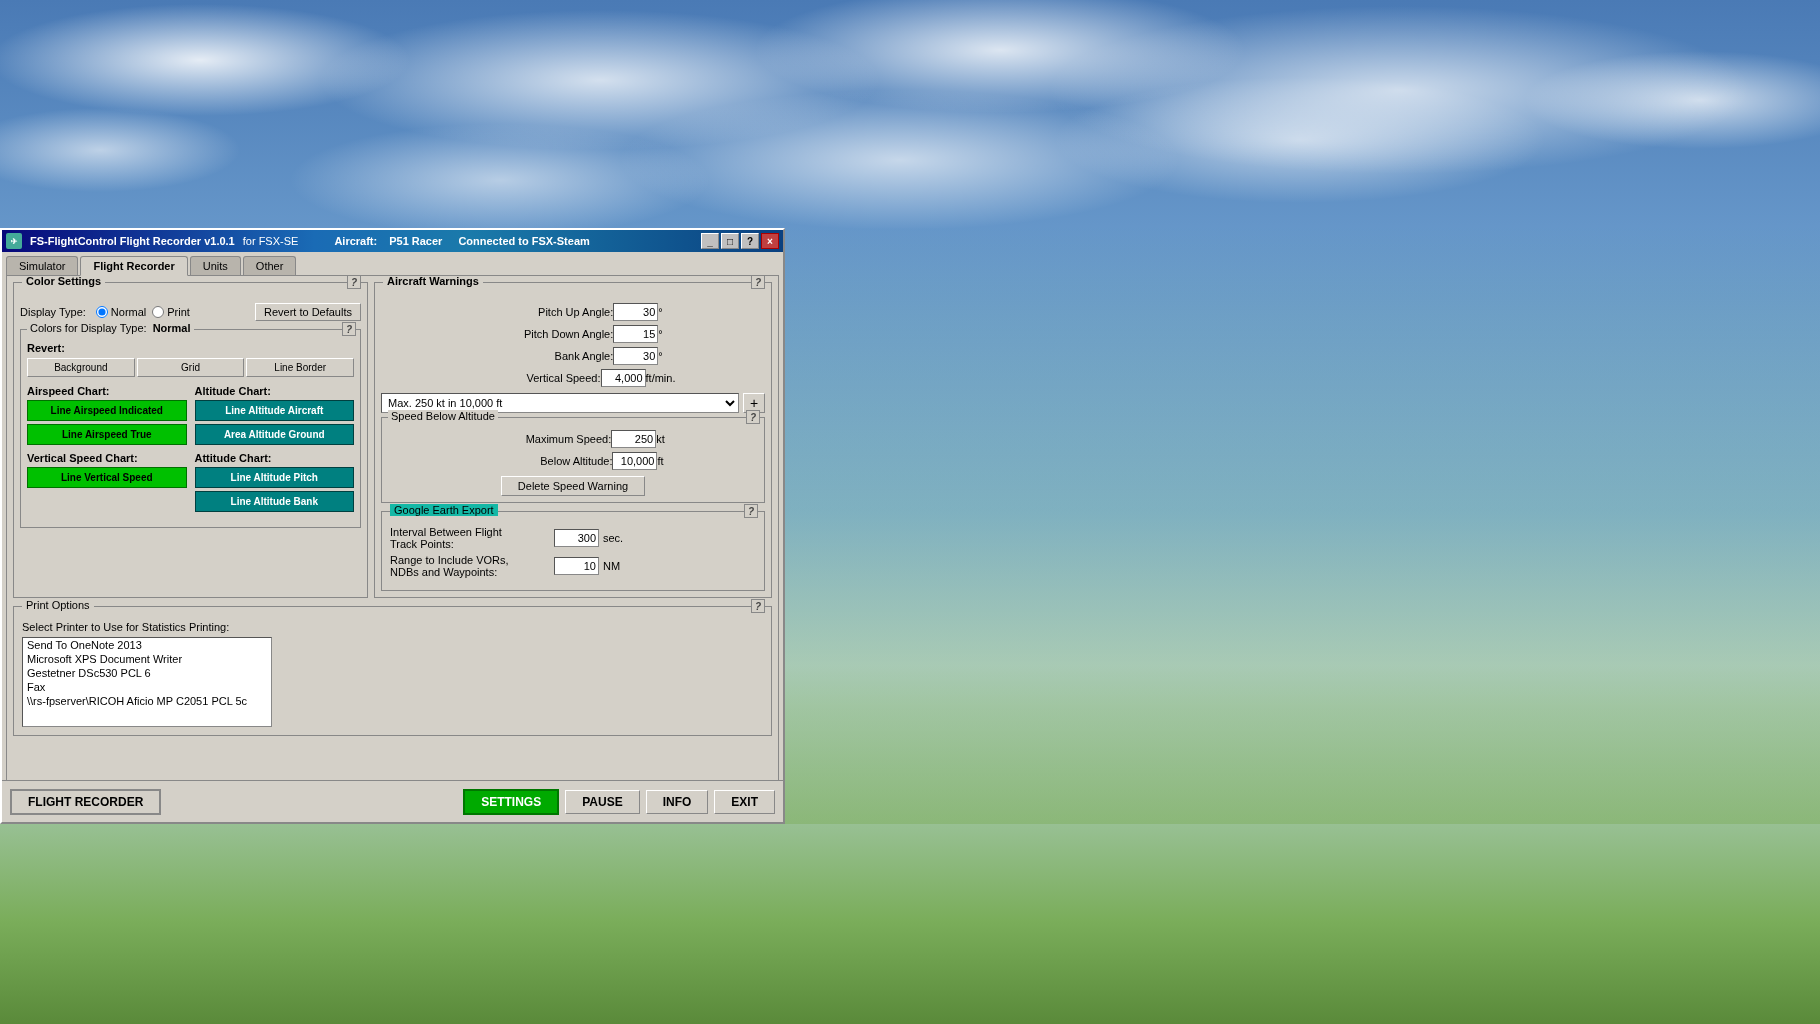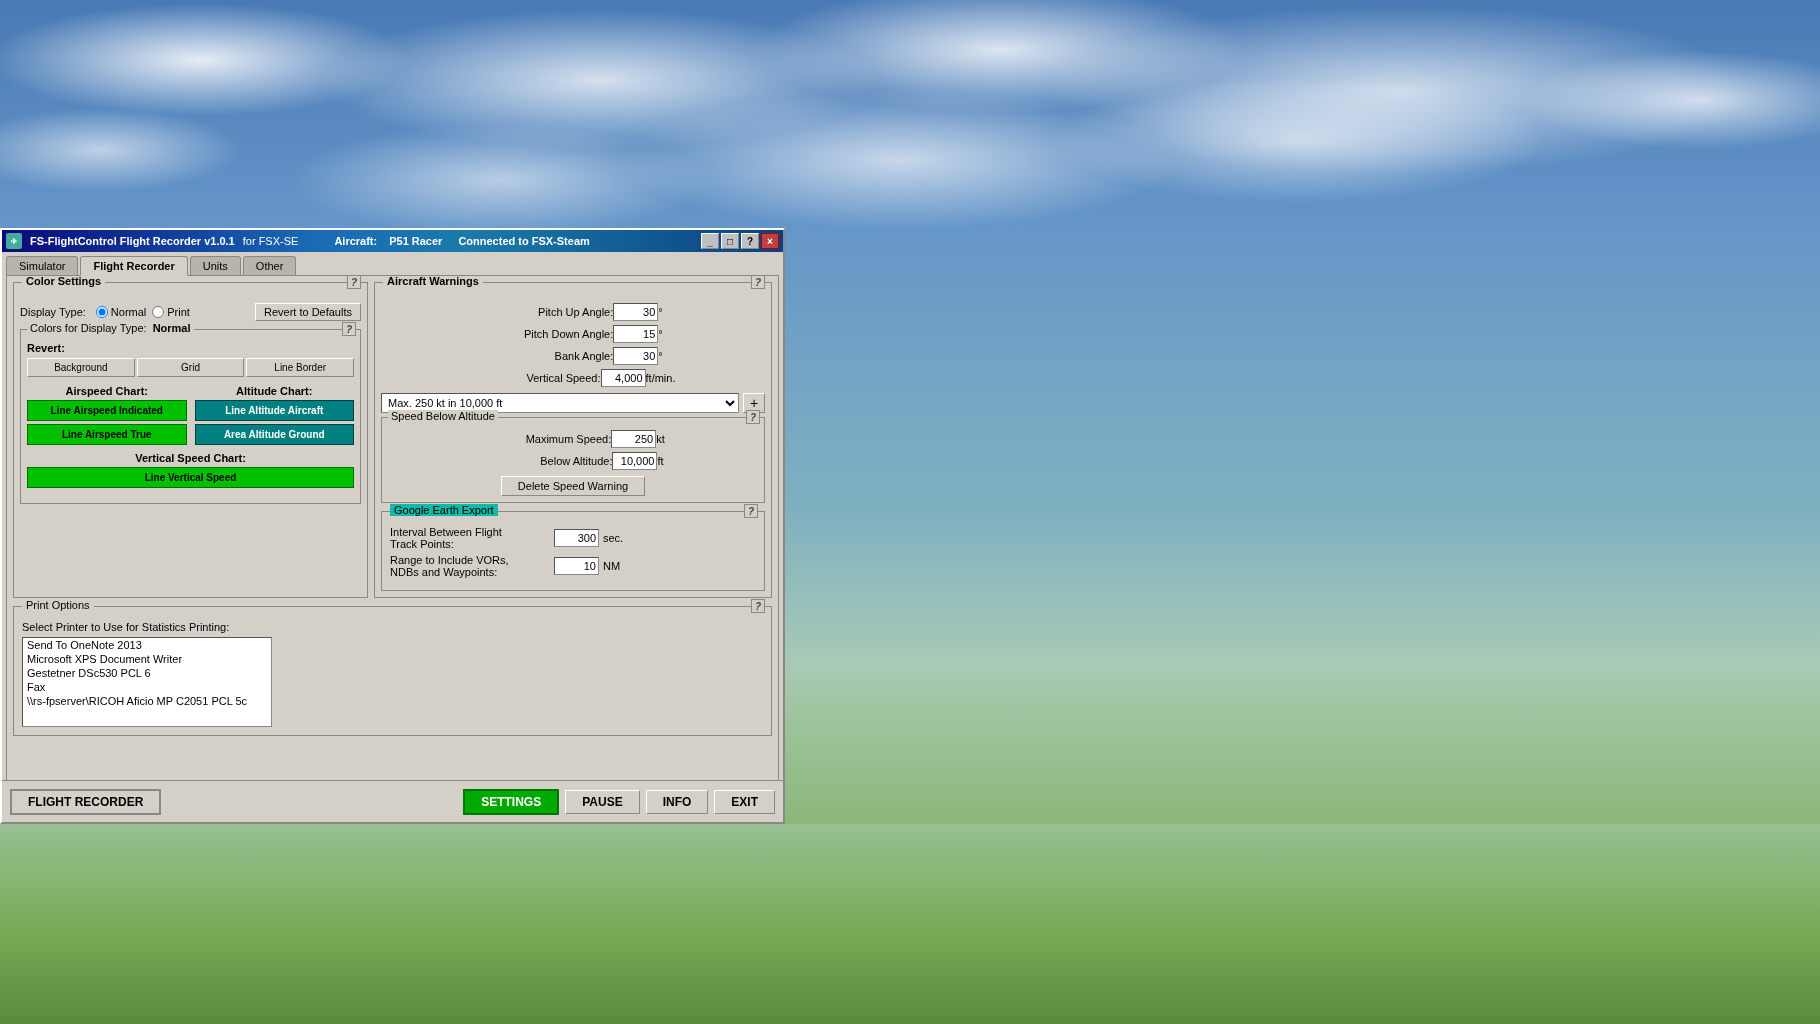--- a/index.html
+++ b/index.html
@@ -299,21 +299,21 @@
     }
 
     .chart-col {
       flex: 1;
     }
 
     .chart-label {
       font-size: 11px;
       font-weight: bold;
       margin-bottom: 3px;
-      text-align: center;
+      text-align: left;
     }
 
     .green-btn {
       width: 100%;
       padding: 4px 4px;
       background: #00c000;
       border: 1px solid #007000;
       color: #000;
       font-size: 10px;
       cursor: pointer;
@@ -715,20 +715,25 @@
               <div class="chart-label">Altitude Chart:</div>
               <button class="teal-btn">Line Altitude Aircraft</button>
               <button class="teal-btn">Area Altitude Ground</button>
             </div>
           </div>
 
           <div class="chart-row">
             <div class="chart-col">
               <div class="chart-label">Vertical Speed Chart:</div>
               <button class="green-btn">Line Vertical Speed</button>
+            </div>
+            <div class="chart-col">
+              <div class="chart-label">Attitude Chart:</div>
+              <button class="teal-btn">Line Altitude Pitch</button>
+              <button class="teal-btn">Line Altitude Bank</button>
             </div>
           </div>
 
         </div>
       </div>
 
       <div class="group-box aircraft-warnings">
         <span class="group-box-title">Aircraft Warnings</span>
         <div class="group-help">?</div>
 

